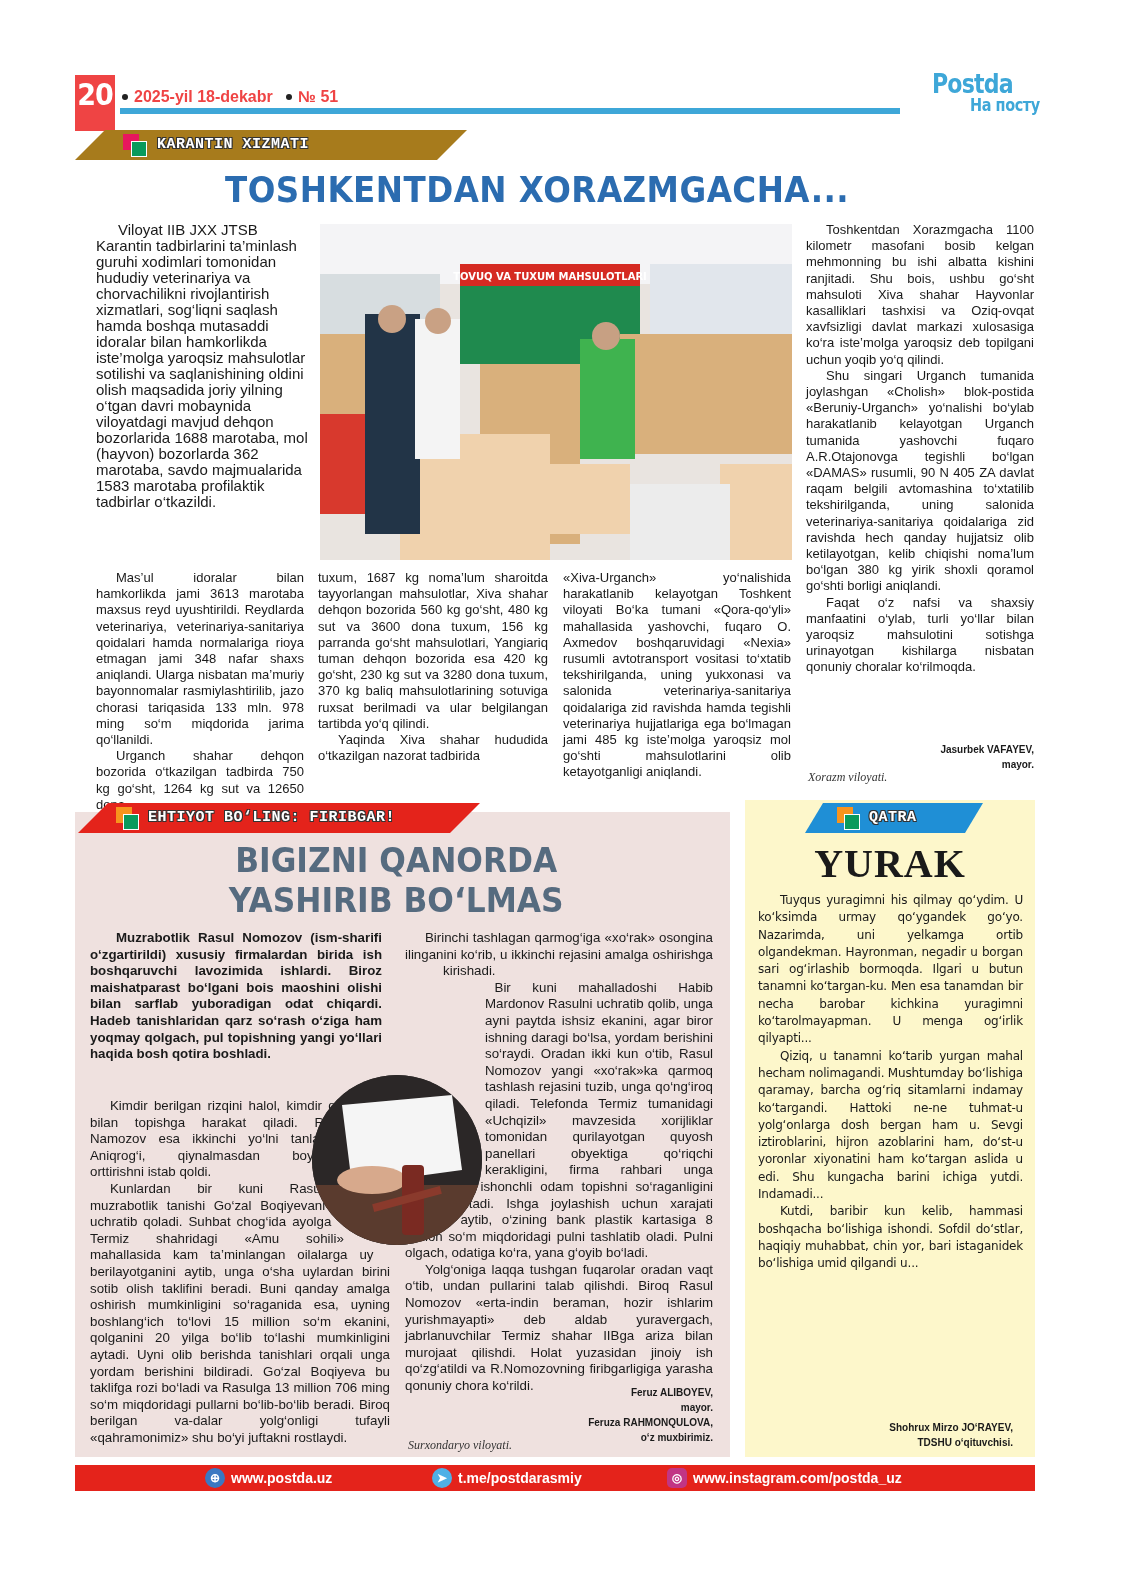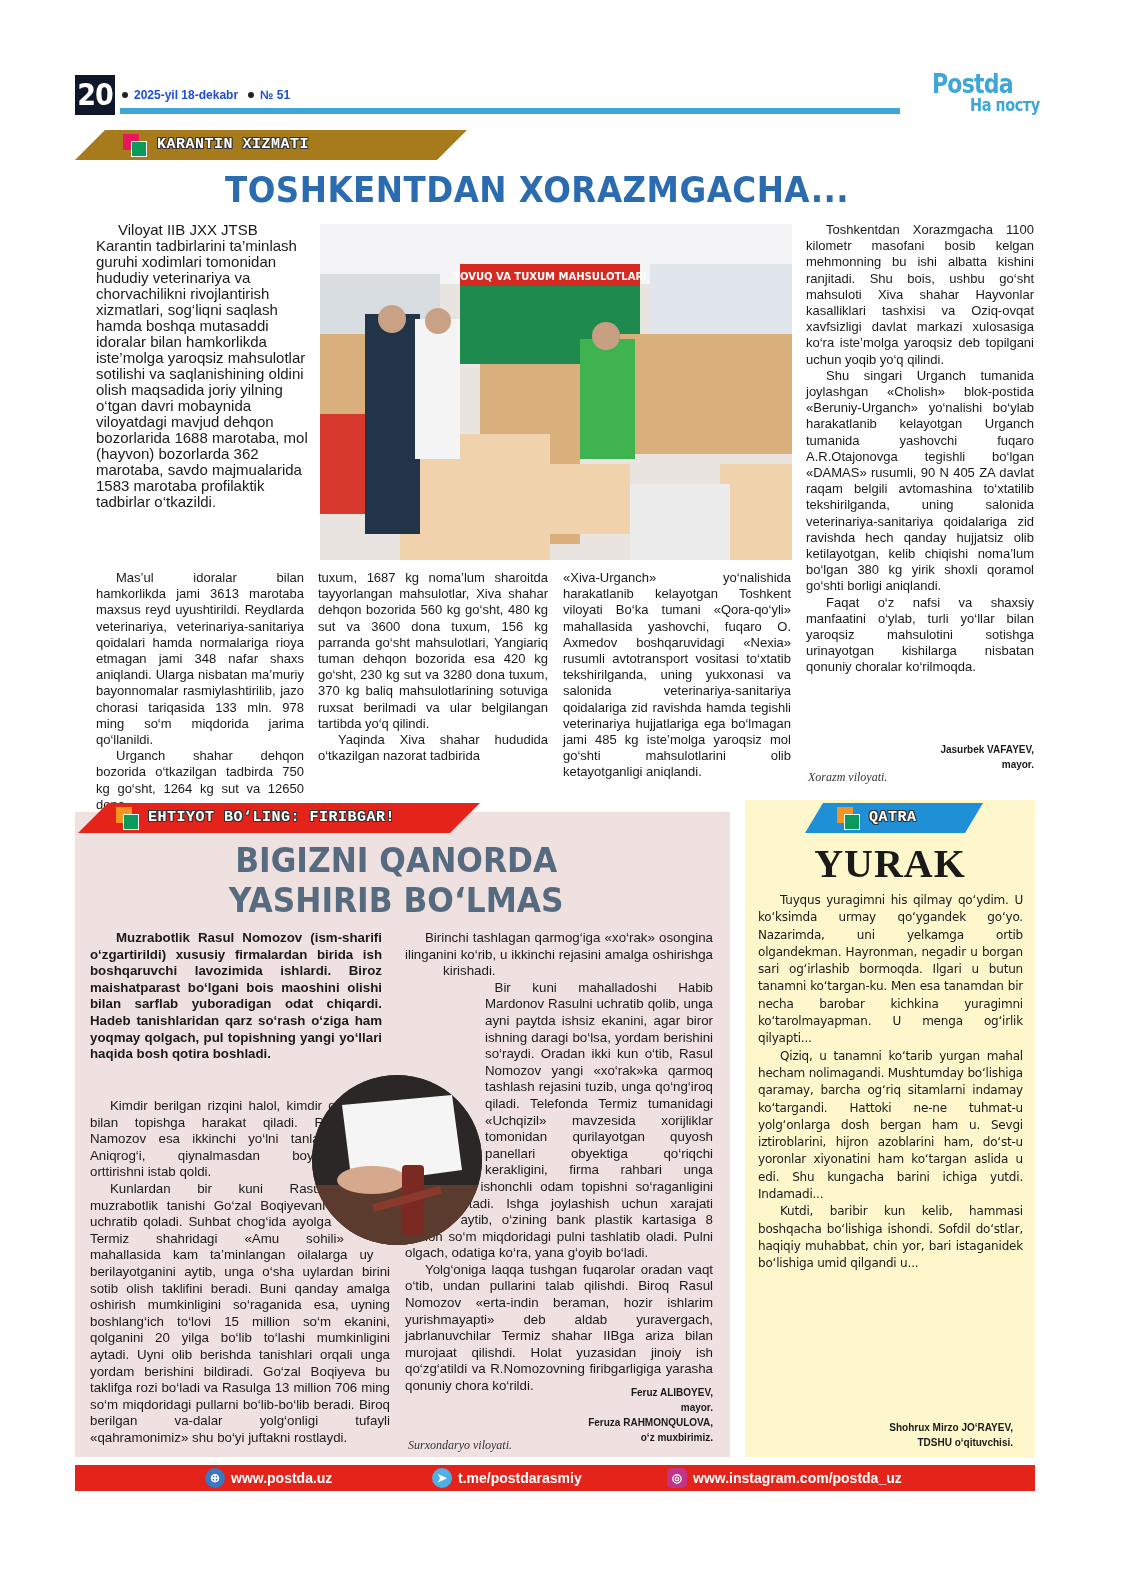--- a/index.html
+++ b/index.html
@@ -1,22 +1,22 @@
 <!DOCTYPE html>
 <html><head>
 <meta charset="utf-8">
 <style>
   * { box-sizing: border-box; margin: 0; padding: 0; }
   html, body { width: 1123px; height: 1588px; background: #ffffff; overflow: hidden; }
   body { position: relative; font-family: "Liberation Sans", sans-serif; color: #1a1a1a; }
 
   .abs { position: absolute; }
-  .page-num-wrap { left: 75px; top: 75px; width: 40px; height: 40px; background: #0f172a; }
+  .page-num-wrap { left: 75px; top: 75px; width: 40px; height: 56px; background: #ef4444; }
   .page-num-wrap span { display:block; color:#fff; font-family:"DejaVu Sans Condensed","DejaVu Sans",sans-serif; font-weight:bold; font-size:30px; text-align:center; line-height:40px; letter-spacing:-1px; }
-  .issue-line { left: 122px; top: 88px; font-size: 12px; font-weight: bold; color: #1d4ed8; }
+  .issue-line { left: 122px; top: 88px; font-size: 16px; font-weight: bold; color: #ef4444; }
   .issue-line .dot { display: inline-block; width: 6px; height: 6px; background: #222; border-radius: 50%; margin: 0 6px 1px 0; vertical-align: middle; }
   .header-rule { left: 120px; top: 108px; width: 780px; height: 6px; background: #3ea7d8; }
   .logo { left: 912px; top: 72px; width: 125px; color: #3ea7d8; font-weight: bold; font-family: "DejaVu Sans", sans-serif; margin-left: 20px; }
   .logo .l1 { font-size: 26px; line-height: 24px; letter-spacing: -1px; margin-left: 0; transform: scaleX(0.85); transform-origin: left; display: block; }
   .logo .l2 { font-size: 17px; line-height: 18px; letter-spacing: -0.5px; margin-left: 38px; transform: scaleX(0.85); transform-origin: left; display: block; }
 
   
   .banner { height: 30px; display: flex; align-items: center; }
   .banner .shape { position: absolute; inset: 0; clip-path: polygon(30px 0, 100% 0, calc(100% - 30px) 100%, 0 100%); }
   .banner .sq { position: absolute; width: 16px; height: 16px; }

